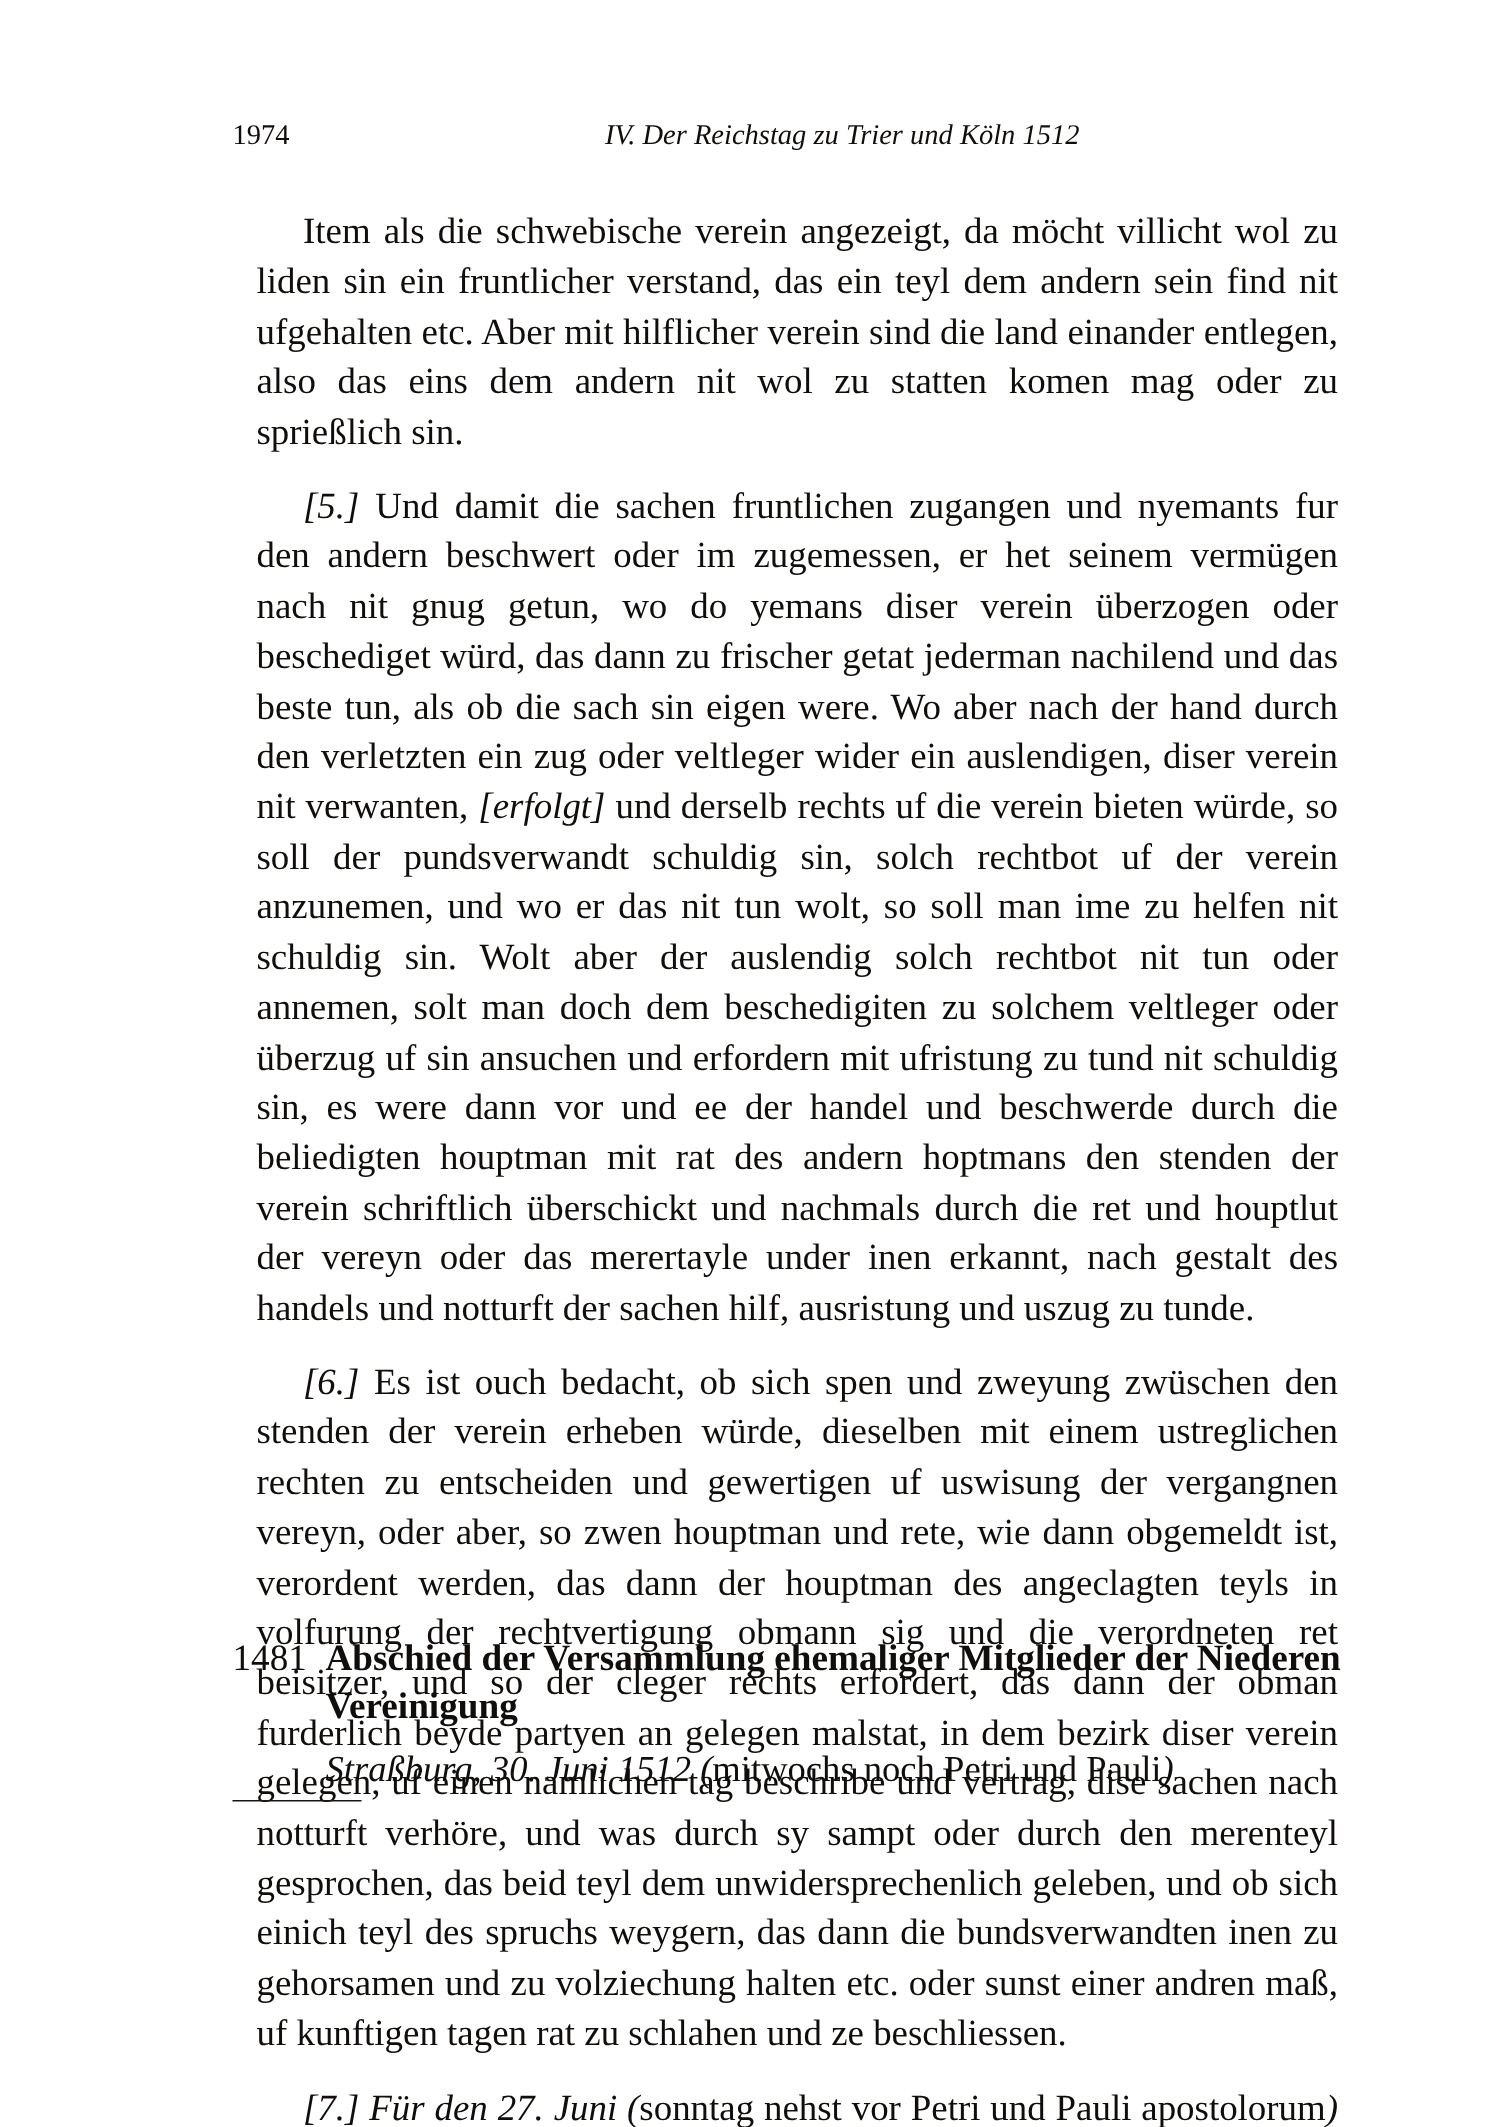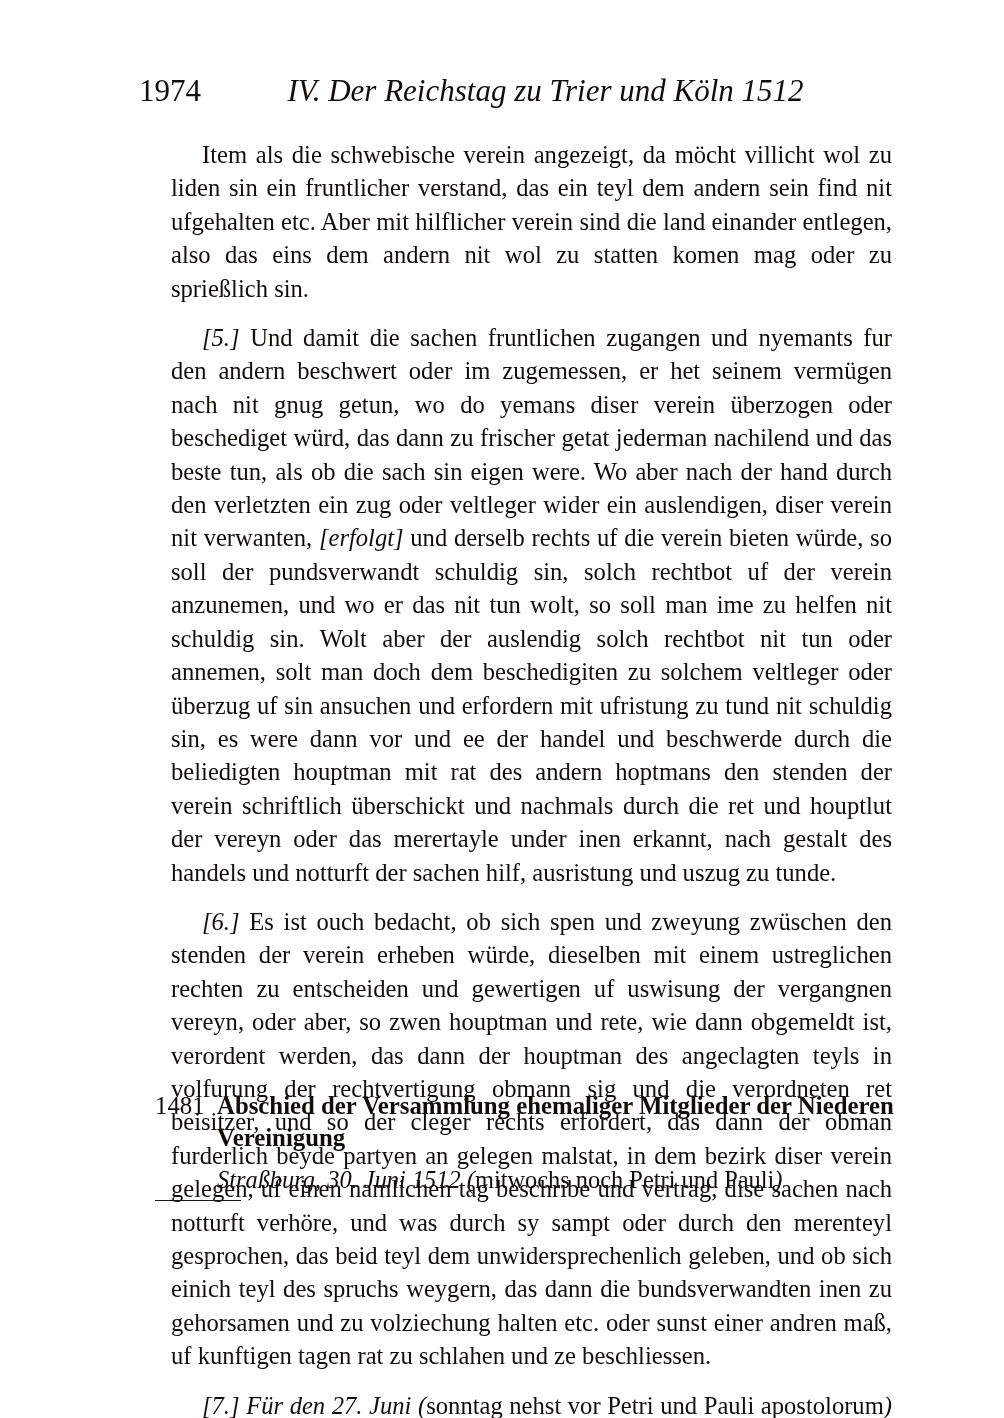--- a/index.html
+++ b/index.html
@@ -20,25 +20,25 @@
     left: 0;
     top: 0;
     width: 1004px;
     height: 1418px;
     overflow: hidden;
   }
 
   
   .running-head {
     position: absolute;
-    left: 139px;
+    left: 155px;
     top: 76px;
     width: 753px;
     height: 30px;
-    font-size: 31px;
+    font-size: 19px;
     line-height: 30px;
     white-space: nowrap;
   }
   .running-head .folio {
     position: absolute;
     left: 0;
     top: 0;
   }
   .running-head .head-title {
     position: absolute;

